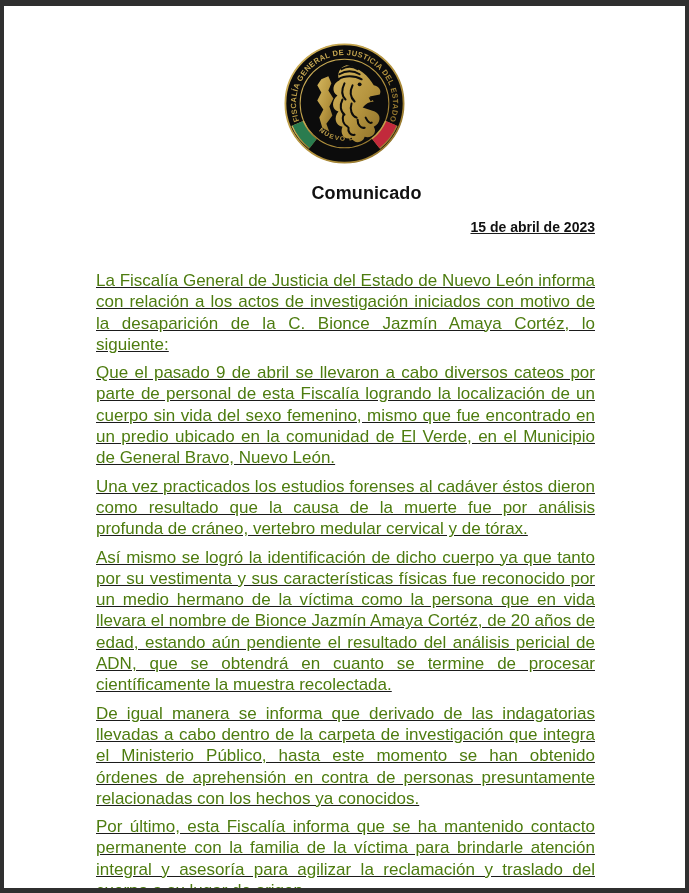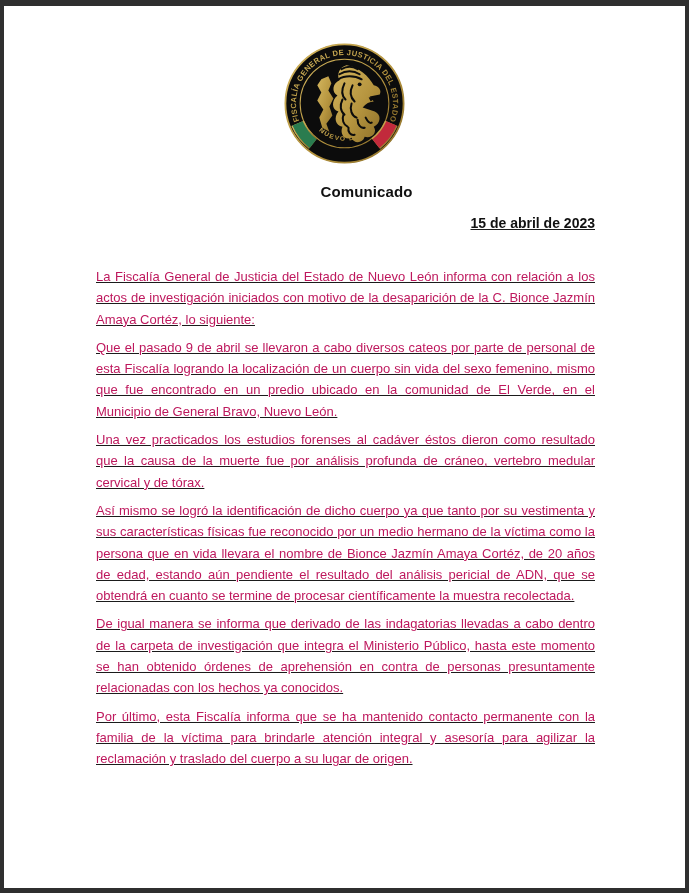--- a/index.html
+++ b/index.html
@@ -7,35 +7,35 @@
     width:689px;height:893px;box-sizing:border-box;
     background:#ffffff;
     border:solid #2f2f2f;border-width:6px 4px 5px 4px;
     position:relative;overflow:hidden;
     font-family:"Liberation Sans", sans-serif;
     color:#1b1b1b;
   }
   .logo-wrap{width:121px;height:121px;margin:37px auto 0;}
   .doc-title{
     margin:19px 0 0;text-align:center;
-    font-size:15px;font-weight:bold;color:#111;
+    font-size:18px;font-weight:bold;color:#111;
     letter-spacing:0.1px;
     padding-left:44px;
   }
   .content{margin-left:92px;width:499px;text-decoration:underline;}
   .doc-date{
     margin-top:15px;text-align:right;
     font-size:14px;font-weight:bold;color:#111;
   }
   .body-text{margin-top:35px;}
   .body-text p{
     margin:0 0 7px;
-    font-size:13px;line-height:21.3px;
+    font-size:17px;line-height:21.3px;
     text-align:justify;
-    color:#be185d;
+    color:#4d7c0f;
   }
   .ring-title{font-weight:bold;letter-spacing:0.35px;}
   .ring-bottom{font-weight:bold;letter-spacing:1.1px;}
 </style>
 </head>
 <body>
 
 <div class="page">
 
   <div class="logo-wrap">

